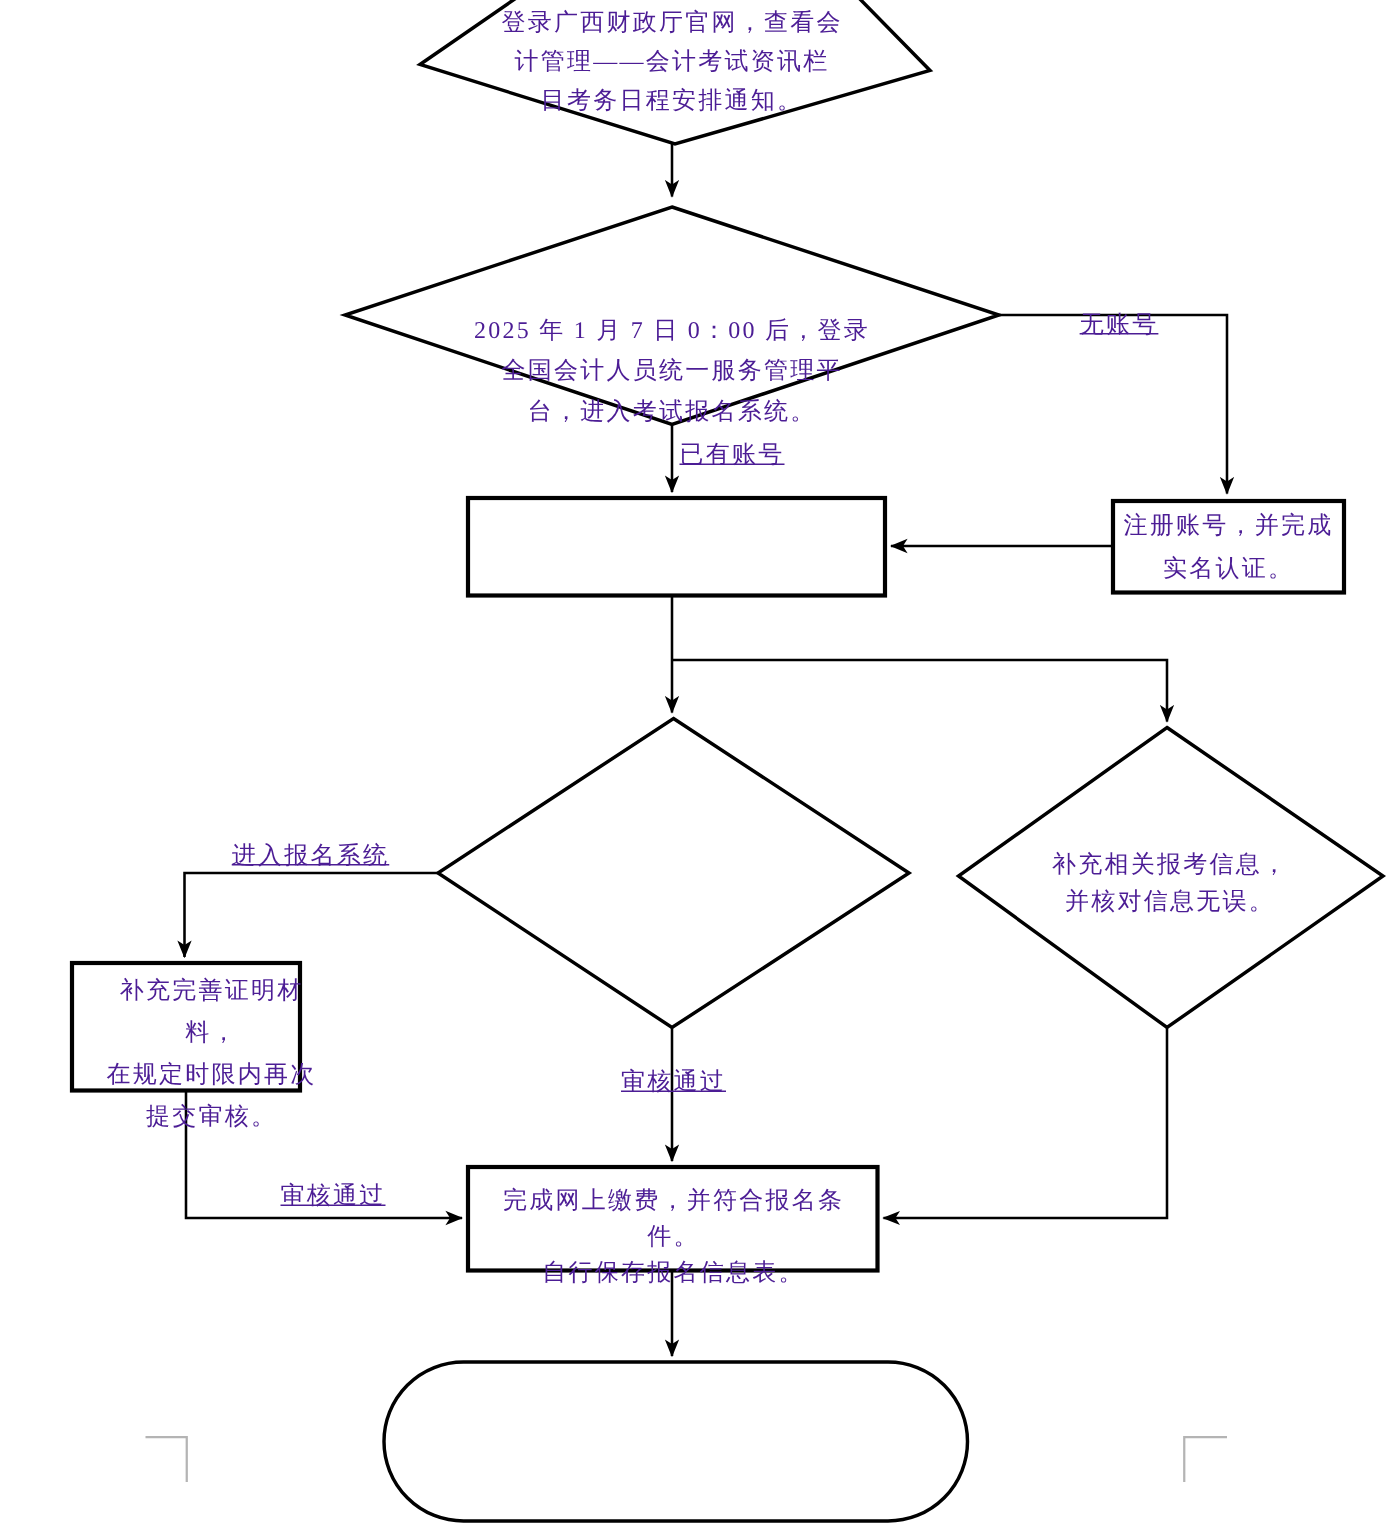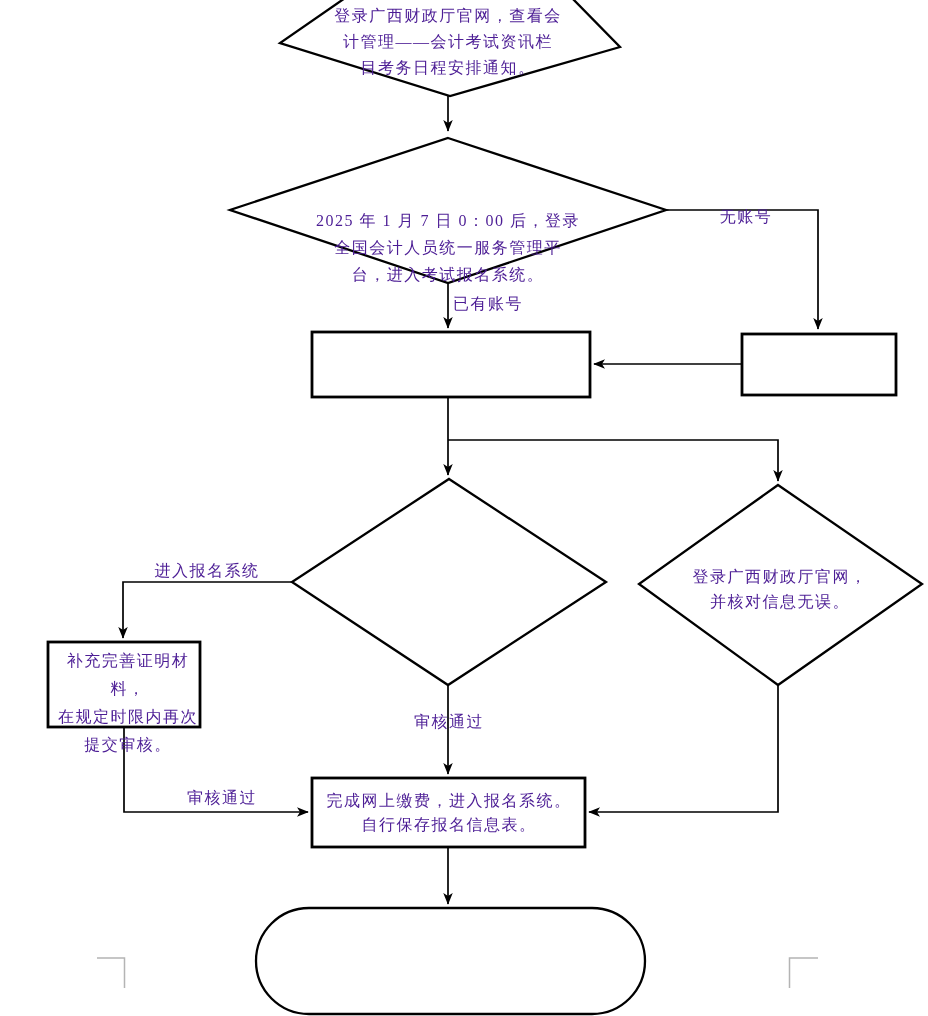--- a/index.html
+++ b/index.html
@@ -18,21 +18,21 @@
   }
   .node-text, .edge-label {
     position: absolute;
     white-space: pre-line;
     text-align: center;
     font-size: 16px;
     letter-spacing: 1.5px;
     line-height: 26px;
     color: #4c1d95;
   }
-  .edge-label { line-height: 18px; }
+  .edge-label { line-height: 18px; text-decoration: underline; }
 </style>
 </head>
 <body>
 
 <div class="page">
 
   <svg class="layer" width="928" height="1016" viewBox="0 0 928 1016" aria-hidden="true">
     <defs>
       <marker id="arw" viewBox="0 0 10 10" refX="9.3" refY="5" markerWidth="7" markerHeight="7" orient="auto">
         <path d="M0,1 L10,5 L0,9 L2.6,5 Z" fill="#000000" stroke="none"></path>
@@ -73,30 +73,32 @@
 
   <div class="node-text" style="left:278px; top:3px; width:340px; line-height:26px;">登录广西财政厅官网，查看会
 计管理——会计考试资讯栏
 目考务日程安排通知。</div>
 
   <div class="node-text" style="left:288px; top:172px; width:320px; line-height:27px;margin-top:35px;">2025 年 1 月 7 日 0：00 后，登录
 全国会计人员统一服务管理平
 台，进入考试报名系统。</div>
 
 
+  <div class="node-text" style="left:744px; top:336px; width:150px; line-height:29px;">注册账号，并完成
+实名认证。</div>
 
 
-  <div class="node-text" style="left:688px; top:564px; width:184px; line-height:25px;">登录广西财政厅官网，
+  <div class="node-text" style="left:688px; top:564px; width:184px; line-height:25px;">补充相关报考信息，
 并核对信息无误。</div>
 
-  <div class="node-text" style="left:50px; top:647px; width:156px; line-height:28px;">补充完善证明材料，
+  <div class="node-text" style="left:63px; top:647px; width:156px; line-height:28px;">补充完善证明材料，
 在规定时限内再次
 提交审核。</div>
 
-  <div class="node-text" style="left:318px; top:789px; width:262px; line-height:24px;">完成网上缴费，进入报名系统。
+  <div class="node-text" style="left:318px; top:789px; width:262px; line-height:24px;">完成网上缴费，并符合报名条件。
 自行保存报名信息表。</div>
 
 
   <div class="edge-label" style="left:706px; top:208px; width:80px;">无账号</div>
 
   <div class="edge-label" style="left:433px; top:295px; width:110px;">已有账号</div>
 
 
 
   <div class="edge-label" style="left:152px; top:562px; width:110px;">进入报名系统</div>

